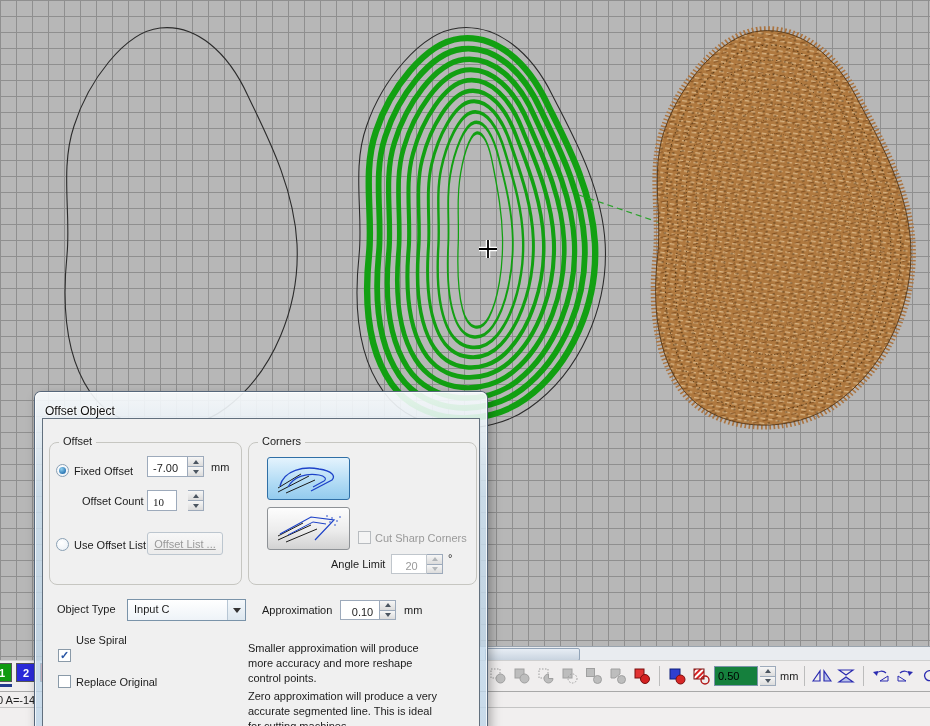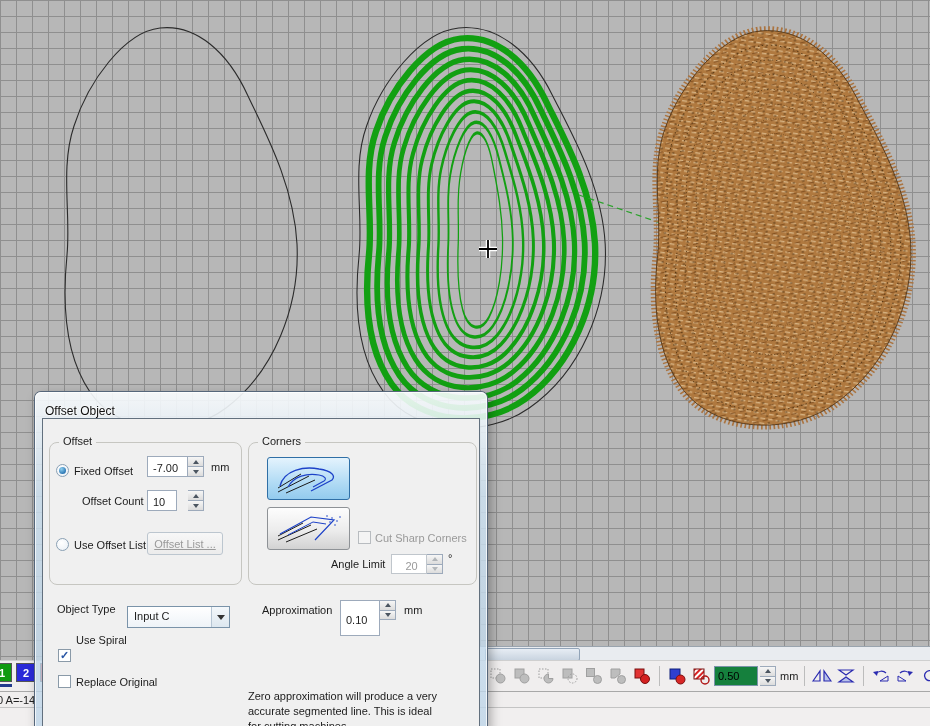--- a/index.html
+++ b/index.html
@@ -307,21 +307,21 @@
       <span class="radio on" style="left:13px;top:45px"></span>
       <span class="lbl" style="left:31px;top:46px">Fixed Offset</span>
       <input class="numbox" style="left: 104px; top: 37px; width: 41px; height: 21px;" readonly="" value="-7.00">
       <span class="spin" style="left:145px;top:37px">
           <b></b>
           <b></b>
         </span>
       <span class="lbl" style="left:168px;top:42px">mm</span>
 
       <span class="lbl" style="left:39px;top:76px">Offset Count</span>
-      <input class="numbox" style="left: 104px; top: 71px; width: 30px; height: 21px;" readonly="" value="10">
+      <input class="numbox" style="left: 104px; top: 71px; width: 30px; height: 21px; font-family: Liberation Serif, serif;" readonly="" value="10">
       <span class="spin" style="left:145px;top:71px">
           <b></b>
           <b></b>
         </span>
 
       <span class="radio" style="left:13px;top:119px"></span>
       <span class="lbl" style="left:31px;top:120px">Use Offset List</span>
       <button class="btn dis" style="left:104px;top:113px;width:76px;height:23px">Offset List ...</button>
 
       <div class="gbox" style="left:205px;top:23px;width:227px;height:141px">
@@ -353,35 +353,36 @@
       <span class="lbl dis" style="left:332px;top:113px">Cut Sharp Corners</span>
       <span class="lbl" style="left:288px;top:139px">Angle Limit</span>
       <input class="numbox dis" style="left: 348px; top: 135px; width: 36px; height: 20px; text-align: center;" readonly="" value="20">
       <span class="spin dis h20" style="left:384px;top:135px">
           <b></b>
           <b></b>
         </span>
       <span class="lbl" style="left:405px;top:133px">°</span>
 
       <span class="lbl" style="left:14px;top:184px">Object Type</span>
-      <div class="combo" style="left:84px;top:187px;width:103px;height:22px">
+      <div class="combo" style="left:84px;top:180px;width:119px;height:22px">
         <span class="val">Input C</span>
         <span class="arrow"></span>
       </div>
 
       <span class="lbl" style="left:219px;top:185px">Approximation</span>
-      <input class="numbox" style="left: 297px; top: 181px; width: 40px; height: 36px; " readonly="" value="0.10">
+      <input class="numbox" style="left: 297px; top: 181px; width: 40px; height: 20px; text-align: center;" readonly="" value="0.10">
       <span class="spin h20" style="left:337px;top:181px">
           <b></b>
           <b></b>
         </span>
       <span class="lbl" style="left:361px;top:185px">mm</span>
 
       <span class="chk on" style="left:15px;top:230px"></span>
       <span class="lbl" style="left:33px;top:215px">Use Spiral</span>
       <span class="chk" style="left:15px;top:256px"></span>
       <span class="lbl" style="left:33px;top:257px">Replace Original</span>
 
+      <div class="note" style="left:205px;top:222px">Smaller approximation will produce more accuracy and more reshape control points.</div>
       <div class="note" style="left:205px;top:270px">Zero approximation will produce a very accurate segmented line. This is ideal for cutting machines.</div>
     </div>
   </div>
 
 </div>
 
 </body></html>

